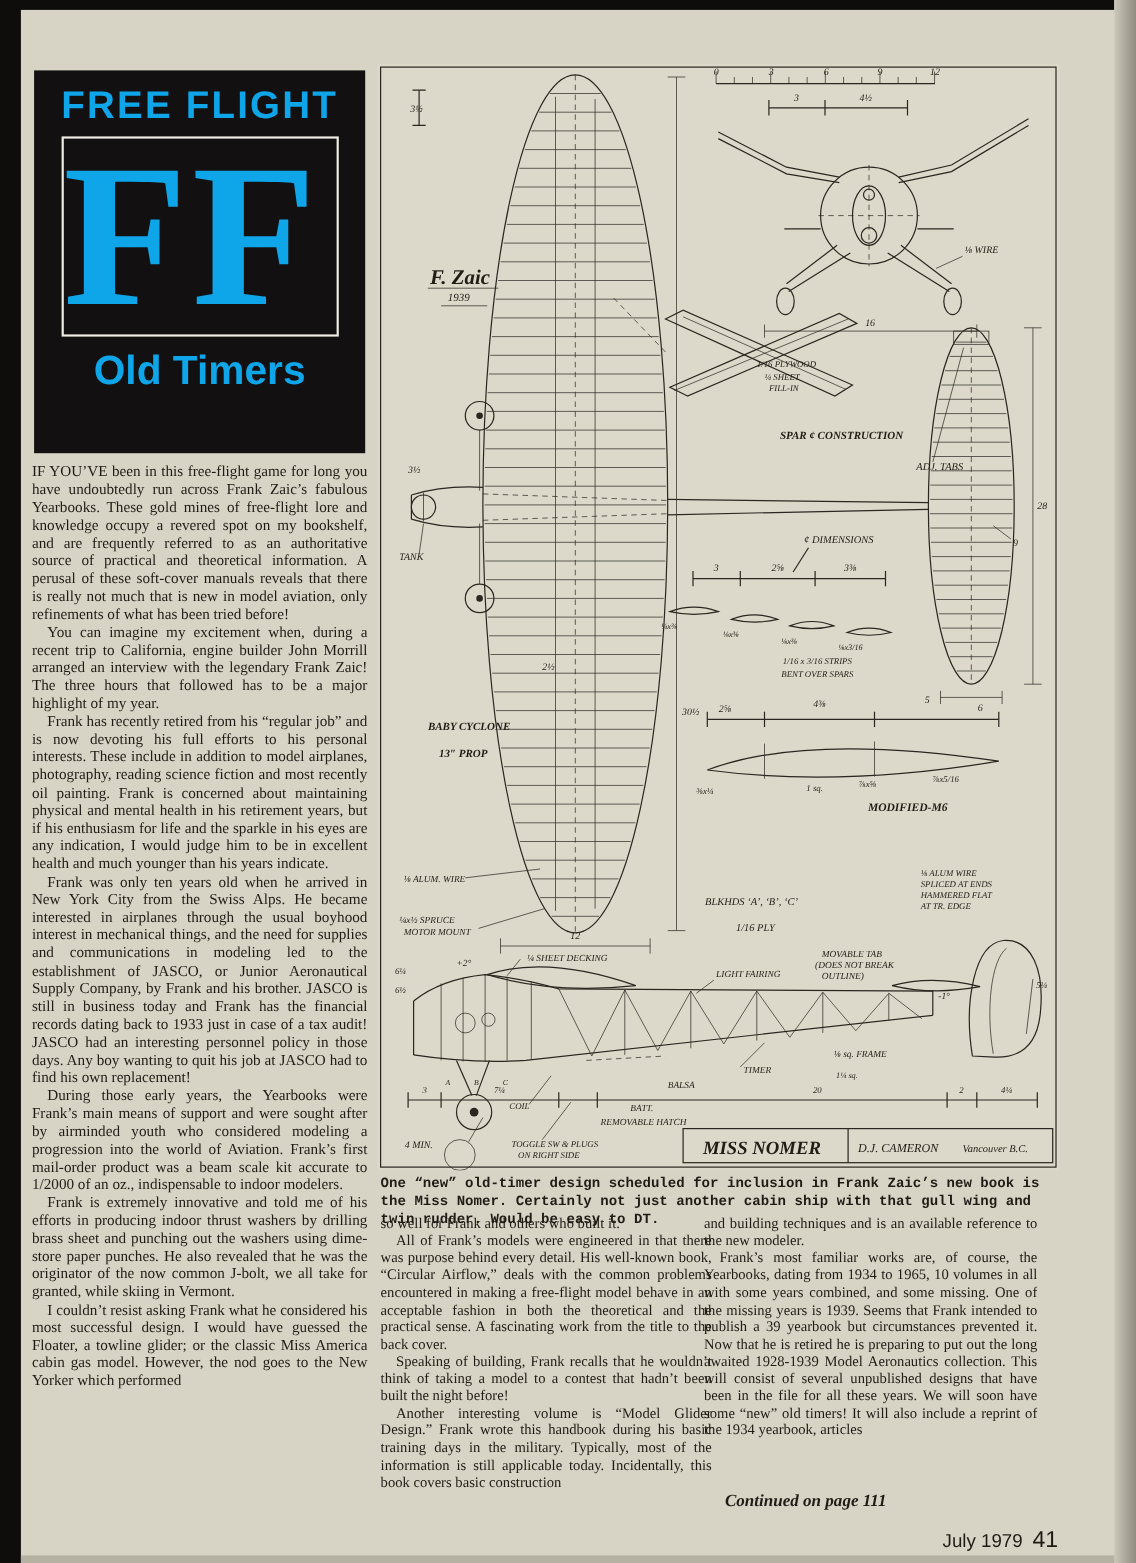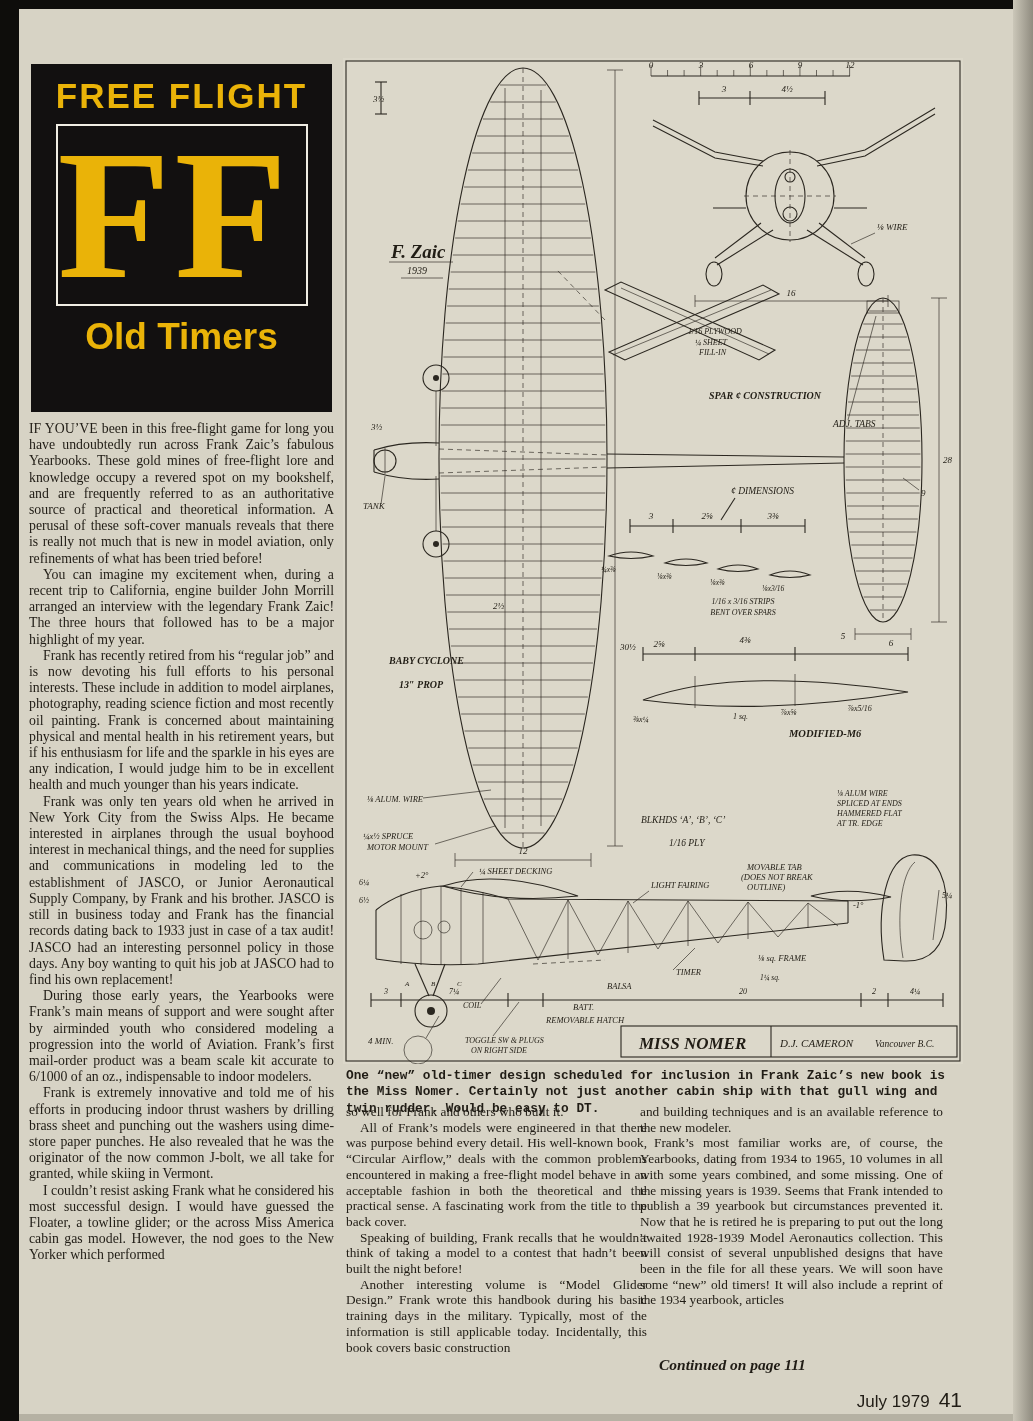--- a/index.html
+++ b/index.html
@@ -7,21 +7,21 @@
   .page { position:relative; width:1033px; height:1421px; margin:0 auto; background:#d7d3c5;
           overflow:hidden; font-family:"Liberation Serif", serif; color:#201c15; }
   .edge-top { position:absolute; left:0; top:0; width:1013px; height:9px; background:#0e0d0b; }
   .edge-left { position:absolute; left:0; top:0; width:19px; height:1421px; background:#0e0d0b; }
   .edge-right { position:absolute; right:0; top:0; width:20px; height:1421px;
                 background:linear-gradient(to right,#cbc7b9,#8f8b7f); }
   .edge-bottom { position:absolute; left:19px; right:20px; bottom:0; height:7px; background:#b5b1a3; }
 
   
   .masthead { position:absolute; left:31px; top:64px; width:301px; height:348px;
-              background:#121010; color:#eab308; text-align:center; }
+              background:#121010; color:#0ea5e9; text-align:center; }
   .masthead-title { font-family:"Liberation Sans",sans-serif; font-weight:bold; font-size:35px;
                     letter-spacing:2px; padding-top:12px; }
   .ff-box { margin:8px auto 0; width:252px; height:182px; border:2px solid #f0ede4;
             display:flex; align-items:center; justify-content:flex-start; overflow:hidden; }
   .ff { font-family:"Liberation Serif",serif; font-weight:bold; font-size:185px; line-height:0.78;
         letter-spacing:4px; }
   .masthead-sub { font-family:"Liberation Sans",sans-serif; font-weight:bold; font-size:37px; margin-top:10px; }
   .masthead-author { font-family:"Liberation Sans",sans-serif; font-size:29px; font-weight:normal; margin-top:2px; }
 
   
@@ -70,23 +70,23 @@
       <div class="ff">FF</div>
     </div>
     <div class="masthead-sub">Old Timers</div>
   </div>
 
   <div class="col-left body-col">
       <p>IF YOU’VE been in this free-flight game for long you have undoubtedly run across Frank Zaic’s fabulous Yearbooks. These gold mines of free-flight lore and knowledge occupy a revered spot on my bookshelf, and are frequently referred to as an authoritative source of practical and theoretical information. A perusal of these soft-cover manuals reveals that there is really not much that is new in model aviation, only refinements of what has been tried before!</p>
       <p>You can imagine my excitement when, during a recent trip to California, engine builder John Morrill arranged an interview with the legendary Frank Zaic! The three hours that followed has to be a major highlight of my year.</p>
       <p>Frank has recently retired from his “regular job” and is now devoting his full efforts to his personal interests. These include in addition to model airplanes, photography, reading science fiction and most recently oil painting. Frank is concerned about maintaining physical and mental health in his retirement years, but if his enthusiasm for life and the sparkle in his eyes are any indication, I would judge him to be in excellent health and much younger than his years indicate.</p>
       <p>Frank was only ten years old when he arrived in New York City from the Swiss Alps. He became interested in airplanes through the usual boyhood interest in mechanical things, and the need for supplies and communications in modeling led to the establishment of JASCO, or Junior Aeronautical Supply Company, by Frank and his brother. JASCO is still in business today and Frank has the financial records dating back to 1933 just in case of a tax audit! JASCO had an interesting personnel policy in those days. Any boy wanting to quit his job at JASCO had to find his own replacement!</p>
-      <p>During those early years, the Yearbooks were Frank’s main means of support and were sought after by airminded youth who considered modeling a progression into the world of Aviation. Frank’s first mail-order product was a beam scale kit accurate to 6/1000 of an oz., indispensable to indoor modelers.</p>
+      <p>During those early years, the Yearbooks were Frank’s main means of support and were sought after by airminded youth who considered modeling a progression into the world of Aviation. Frank’s first mail-order product was a beam scale kit accurate to 1/2000 of an oz., indispensable to indoor modelers.</p>
       <p>Frank is extremely innovative and told me of his efforts in producing indoor thrust washers by drilling brass sheet and punching out the washers using dime-store paper punches. He also revealed that he was the originator of the now common J-bolt, we all take for granted, while skiing in Vermont.</p>
-      <p>I couldn’t resist asking Frank what he considered his most successful design. I would have guessed the Floater, a towline glider; or the across Miss America cabin gas model. However, the nod goes to the New Yorker which performed</p>
+      <p>I couldn’t resist asking Frank what he considered his most successful design. I would have guessed the Floater, a towline glider; or the classic Miss America cabin gas model. However, the nod goes to the New Yorker which performed</p>
     </div>
 
   <div class="plan">
     <svg viewBox="0 0 620 1006">
       <rect x="3" y="3" width="614" height="1000"></rect>
 
       <g>
         <line x1="308" y1="18" x2="507" y2="18"></line>
         <g id="ruler-ticks">
             <line x1="308" x2="308" y1="18" y2="7"></line>

